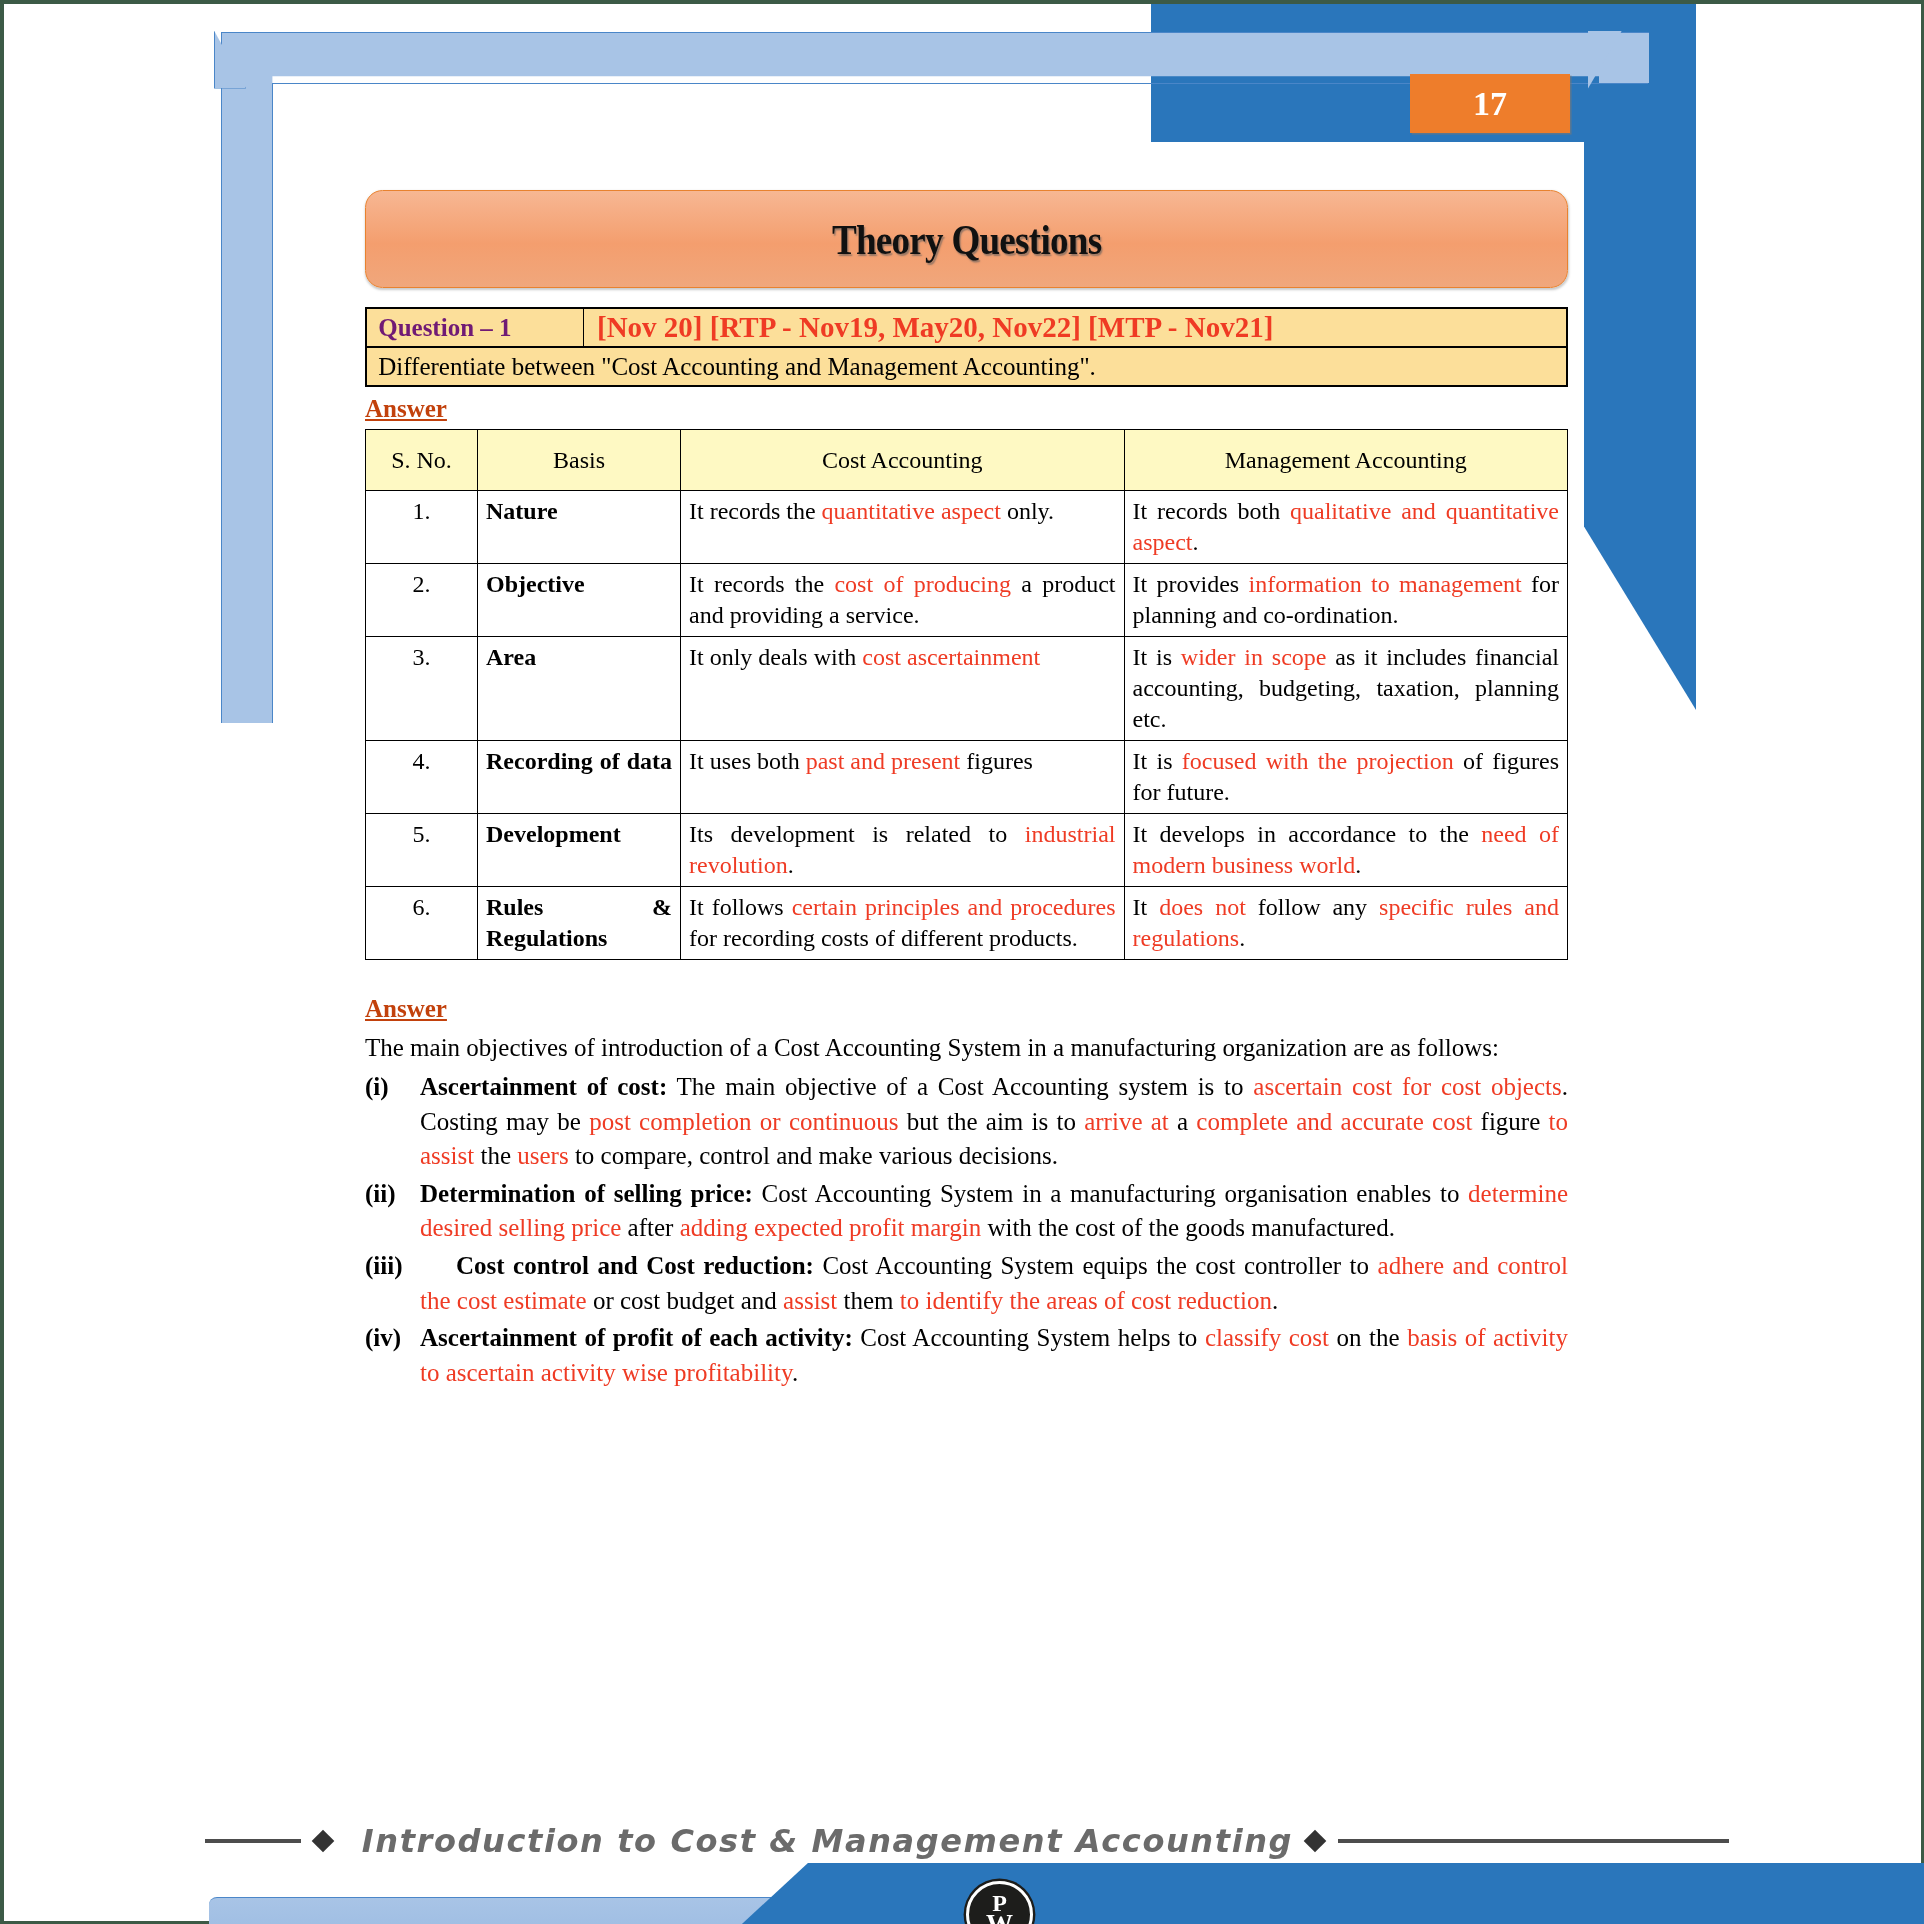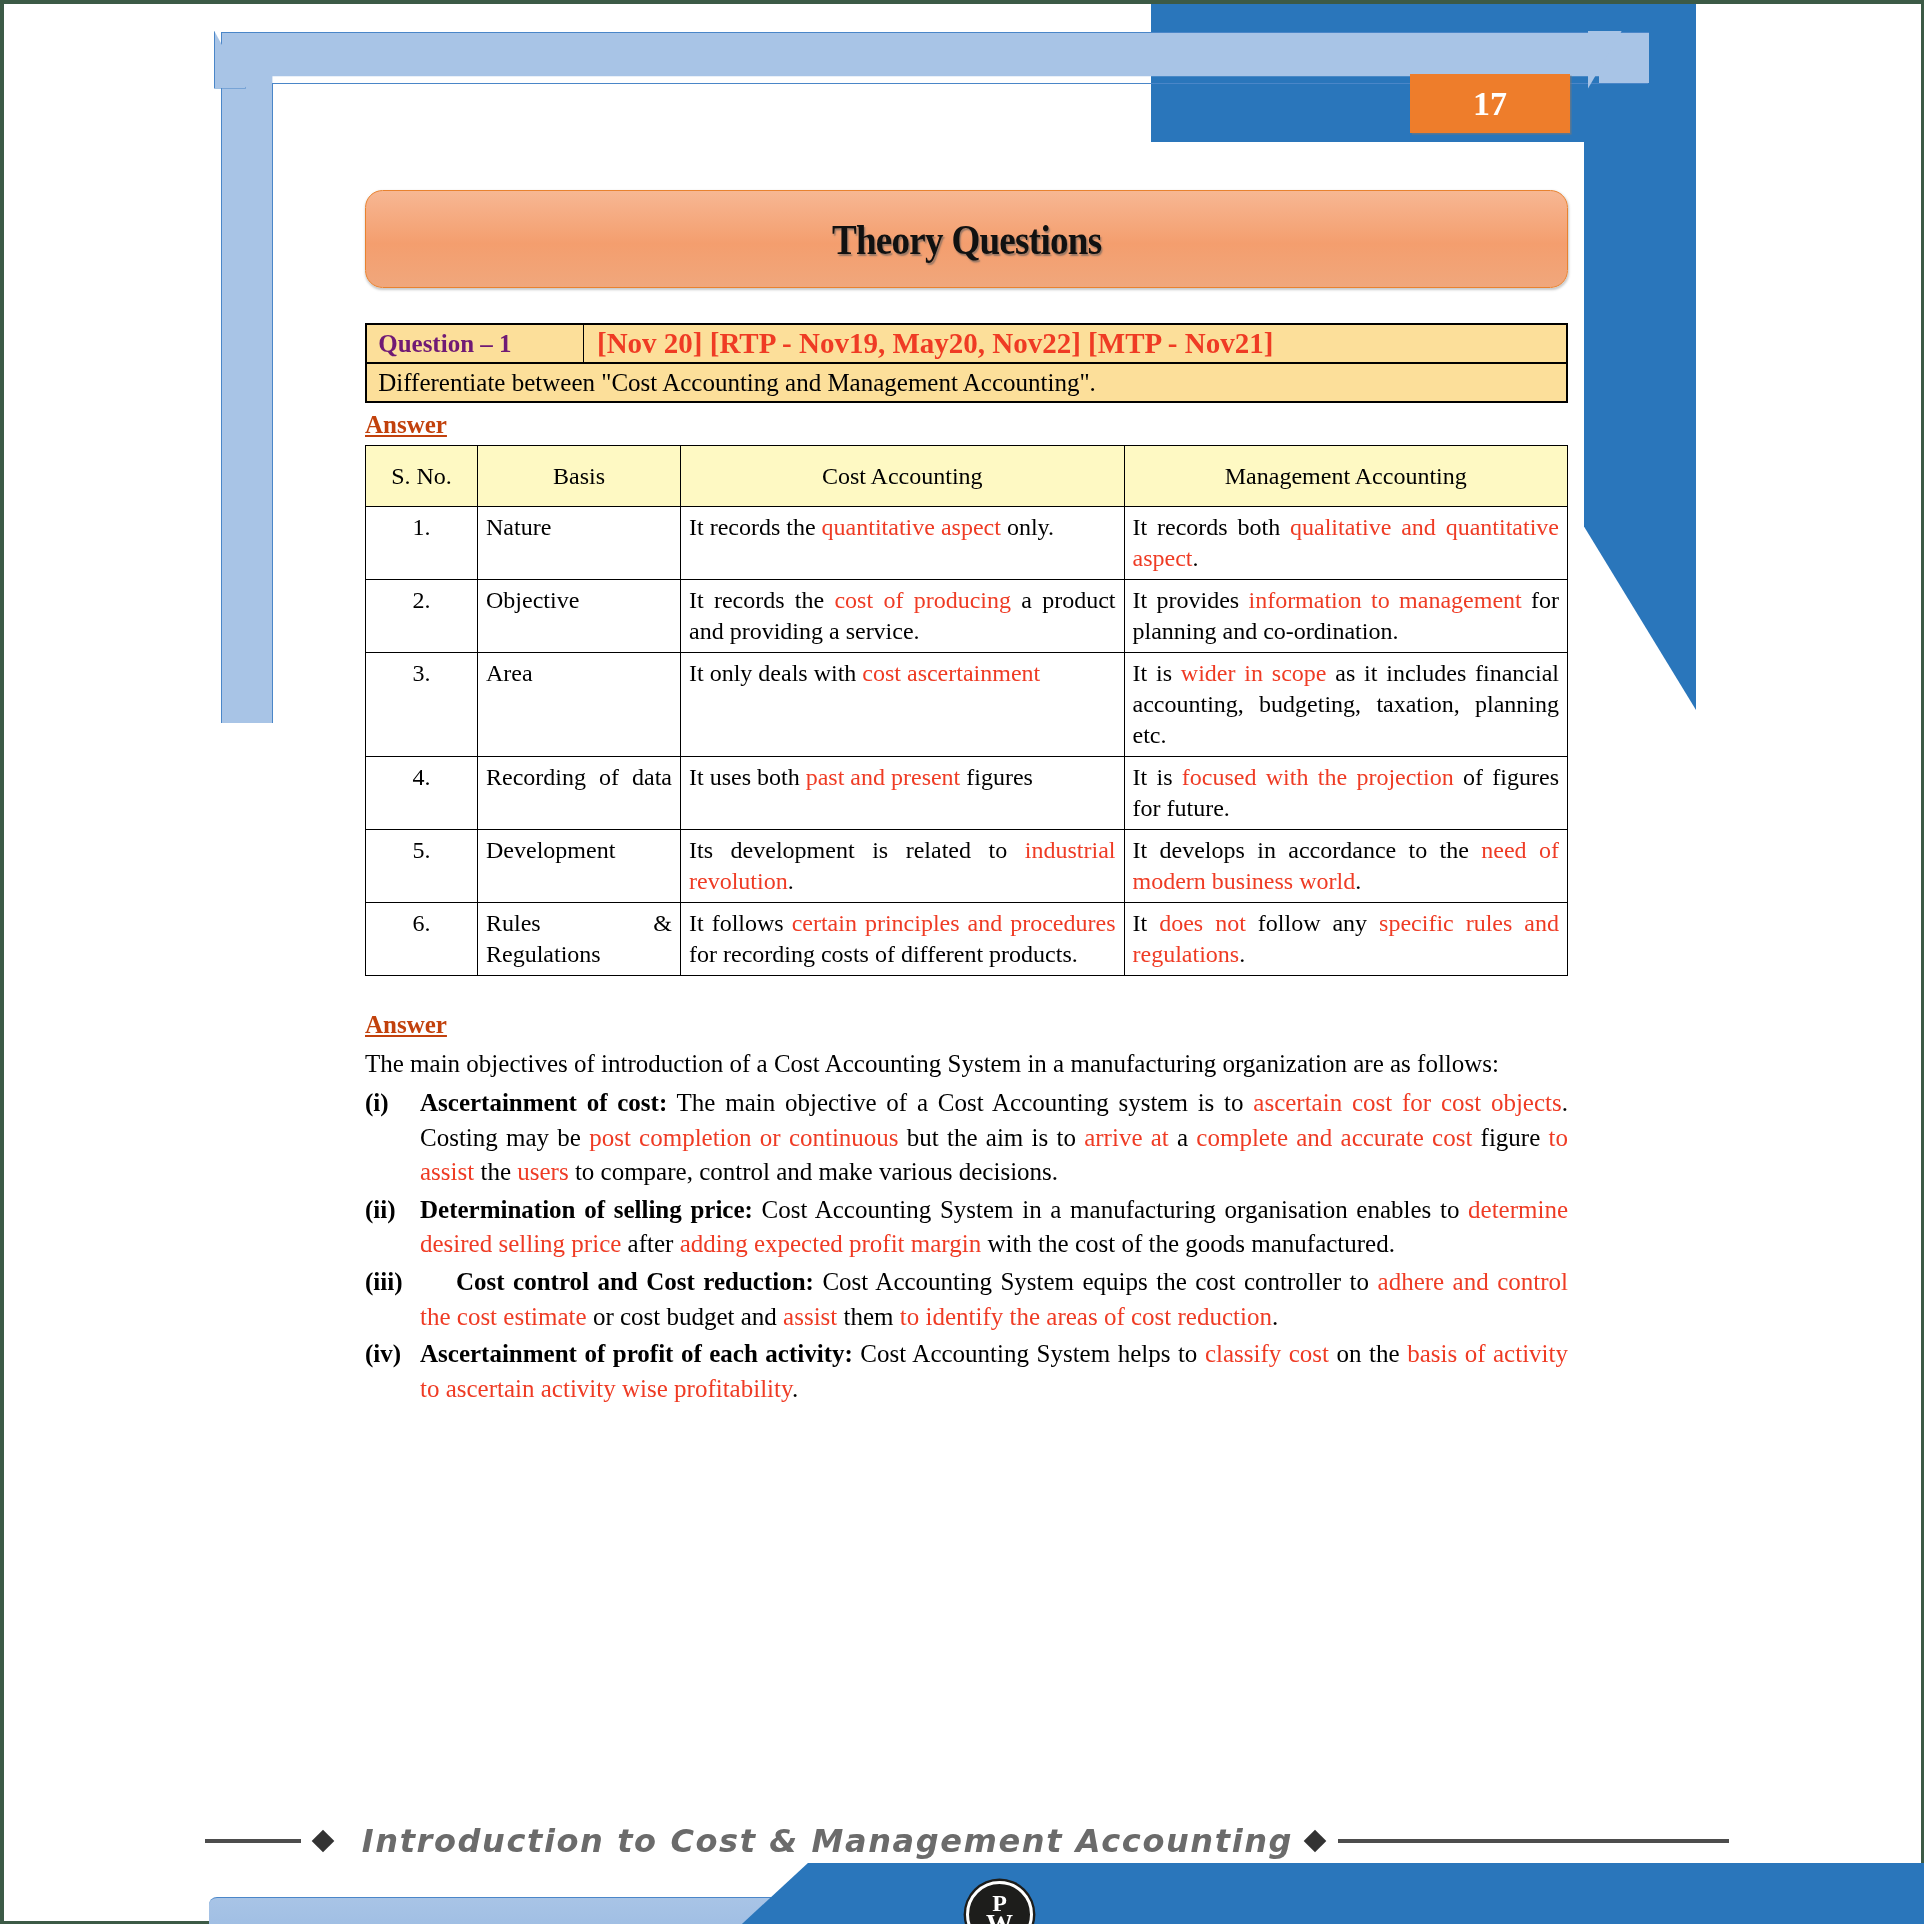--- a/index.html
+++ b/index.html
@@ -87,21 +87,21 @@
     position:absolute;left:361px;top:186px;width:1203px;
   }
 
   .banner{
     height:96px;
     background:linear-gradient(180deg,#f7b793 0%,#f49e6e 55%,#f0a77c 100%);
     border:1.6px solid #e8822f;
     border-radius:17.6px;
     display:flex;align-items:center;justify-content:center;
     box-shadow:0.8px 1.6px 2.4px rgba(0,0,0,.22);
-    margin-bottom:35px;
+    margin-bottom:19px;
   }
   .banner-title{
     font-family:"Liberation Serif", serif;
     font-weight:bold;
     font-size:43px;
     color:#111;
     letter-spacing:-0.8px;
     text-shadow:1.6px 1.6px 1.6px rgba(90,90,90,.6);
     transform:scaleX(.86);
   }
@@ -159,21 +159,21 @@
   table.cmp thead th{
     background:#fef9c3;
     text-align:center;
     font-weight:normal;
     vertical-align:middle;
     height:50px;
   }
   .col-sno{width:95px;}
   .col-basis{width:186px;}
   .cell-sno{text-align:center;}
-  .cell-basis{font-weight:normal;text-align:justify;text-align-last:justify;}
+  .cell-basis{font-weight:bold;text-align:justify;text-align-last:justify;}
   .cell-desc{text-align:justify;}
   .rd{color:#ef3b24;}
 
   
   .para{
     font-size:25px;line-height:1.38;color:#000;
     text-align:justify;
     margin-top:8px;
   }
   ol.objlist{

